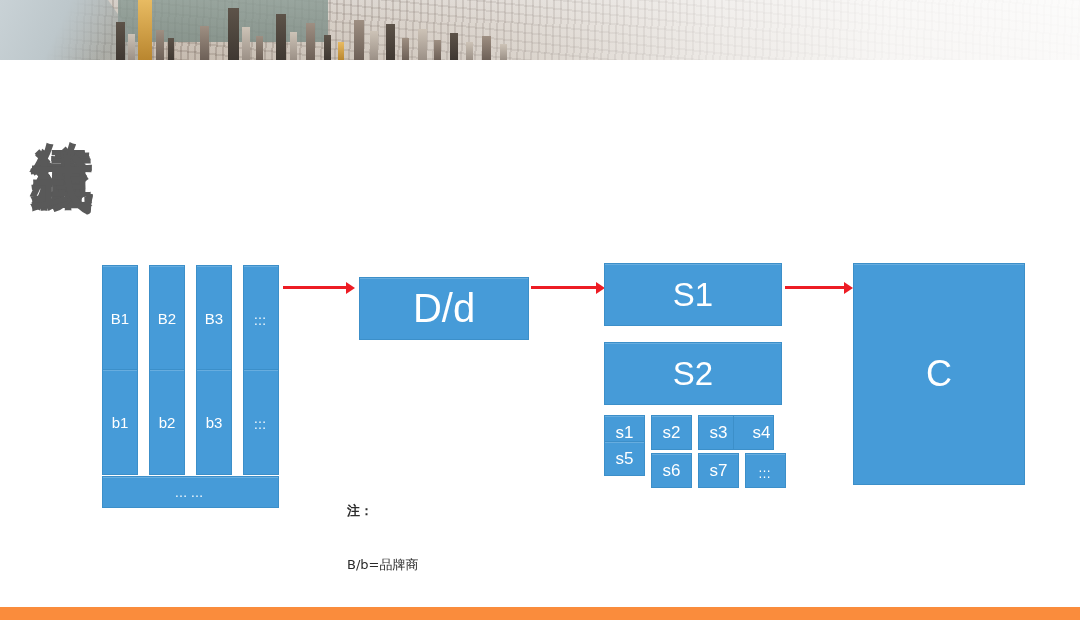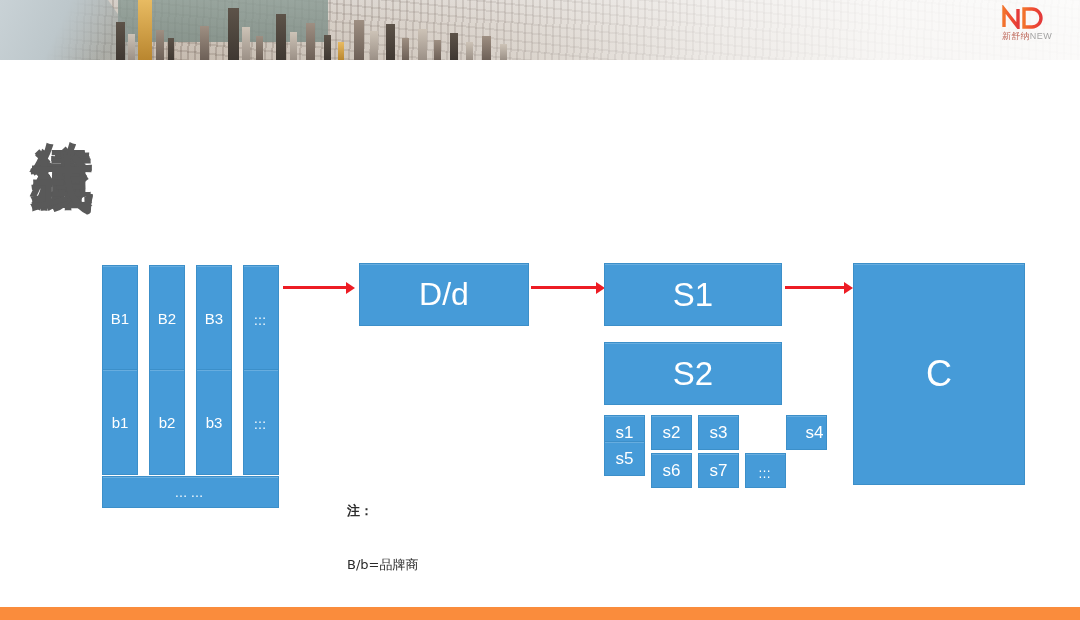--- a/index.html
+++ b/index.html
@@ -79,21 +79,21 @@
     font-weight:400;
   }
   .node.dots{flex-direction:column;line-height:6px;}
   .node.dots span{display:block;font-size:13px;letter-spacing:2px;}
 
   
   .n-brand{width:36px;height:106px;font-size:15px;}
   .n-wide{width:177px;height:32px;font-size:13px;letter-spacing:3px;}
 
   
-  .n-dd{width:170px;height:63px;font-size:32px;}
+  .n-dd{width:170px;height:63px;font-size:40px;margin-top:14px;}
   .n-s{width:178px;height:63px;font-size:33px;}
   .n-small{width:41px;height:35px;font-size:17px;}
   .n-c{width:172px;height:222px;font-size:36px;}
 
   
   .arrow{position:absolute;height:12px;}
   .arrow .shaft{
     position:absolute;left:0;top:4px;height:3px;background:#ED1C24;
   }
   .arrow .head{
@@ -144,36 +144,20 @@
     <div class="twr dark" style="left:276px;width:9px;height:36px;"></div>
     <div class="twr" style="left:292px;width:7px;height:22px;"></div>
     <div class="twr lite" style="left:308px;width:9px;height:31px;"></div>
     <div class="twr" style="left:324px;width:7px;height:20px;"></div>
     <div class="twr dark" style="left:340px;width:8px;height:27px;"></div>
     <div class="twr lite" style="left:356px;width:7px;height:18px;"></div>
     <div class="twr" style="left:372px;width:9px;height:24px;"></div>
     <div class="twr lite" style="left:390px;width:7px;height:16px;"></div>
   </div>
 
-  <div class="logo">
-    <svg class="logo-mark" viewBox="0 0 76 24">
-      <defs>
-        <linearGradient id="lg" x1="0" y1="0" x2="1" y2="0">
-          <stop offset="0%" stop-color="#F2681B"></stop>
-          <stop offset="55%" stop-color="#EE3E23"></stop>
-          <stop offset="100%" stop-color="#E22A2A"></stop>
-        </linearGradient>
-      </defs>
-      <g transform="translate(14,1)" fill="none" stroke="url(#lg)" stroke-width="3.4">
-        <path d="M2,21 L2,3 L16,21 L16,3"></path>
-        <path d="M22,3 L30,3 A9,9 0 0 1 30,21 L22,21 Z"></path>
-      </g>
-    </svg>
-    <span class="logo-sub"><span>新舒纳</span><span class="en">NEW</span></span>
-  </div>
 </div>
 
 <div class="v-title">传统流通模式</div>
 
 <div>
   <div class="node n-brand" style="left:102px;top:265px;">B1</div>
   <div class="node n-brand" style="left:149px;top:265px;">B2</div>
   <div class="node n-brand" style="left:196px;top:265px;">B3</div>
   <div class="node n-brand dots" style="left:243px;top:265px;">
     <span>…</span>
@@ -205,21 +189,21 @@
   <div class="head" style="left:65px;"></div>
 </div>
 
 <div>
   <div class="node n-s" style="left:604px;top:263px;">S1</div>
   <div class="node n-s" style="left:604px;top:342px;">S2</div>
 
   <div class="node n-small" style="left:604px;top:415px;">s1</div>
   <div class="node n-small" style="left:651px;top:415px;">s2</div>
   <div class="node n-small" style="left:698px;top:415px;text-align:center;">s3</div>
-  <div class="node n-small" style="left:786px;top:415px;padding-left:16px;">s4</div>
+  <div class="node n-small" style="left:733px;top:415px;padding-left:16px;">s4</div>
 
   <div class="node n-small" style="left:604px;top:441px;">s5</div>
   <div class="node n-small" style="left:651px;top:453px;">s6</div>
   <div class="node n-small" style="left:698px;top:453px;">s7</div>
   <div class="node n-small dots" style="left:745px;top:453px;">
     <span>…</span>
     <span>…</span>
   </div>
 </div>
 

